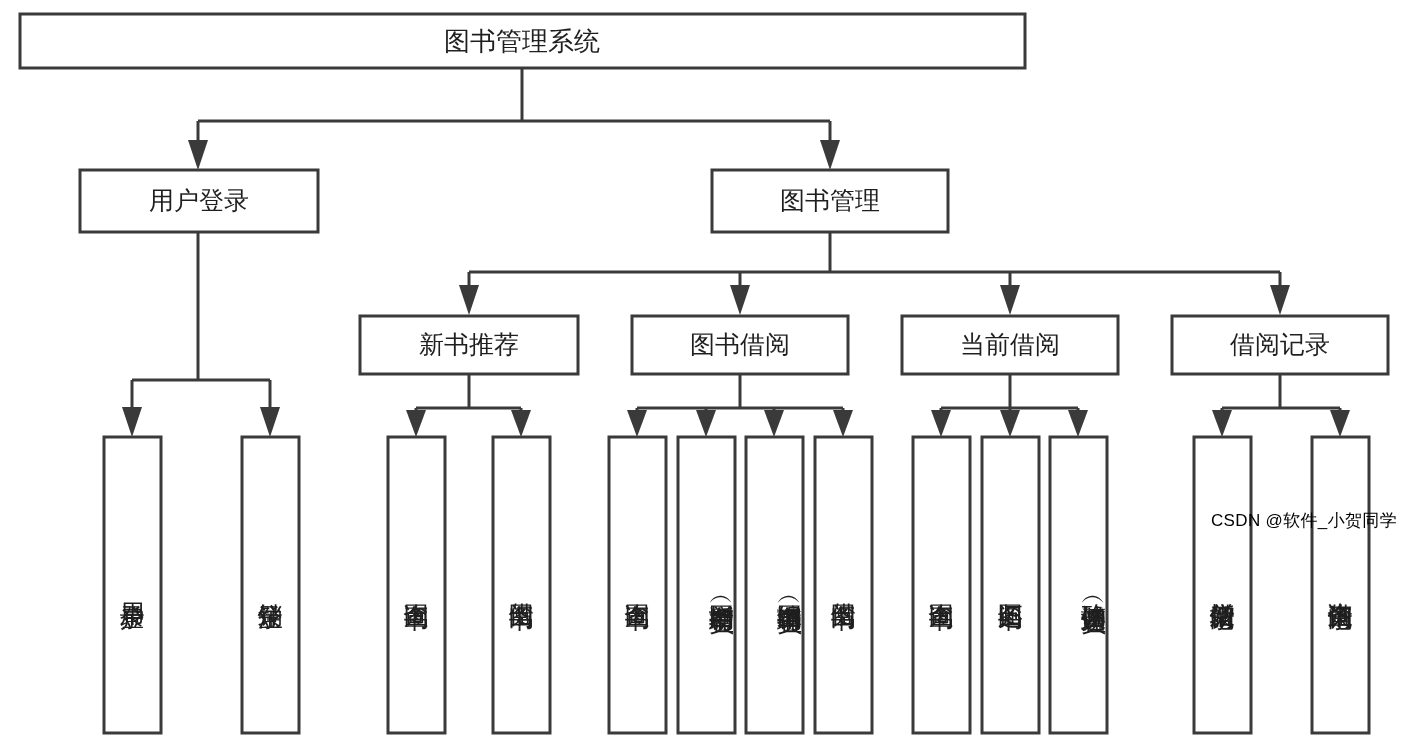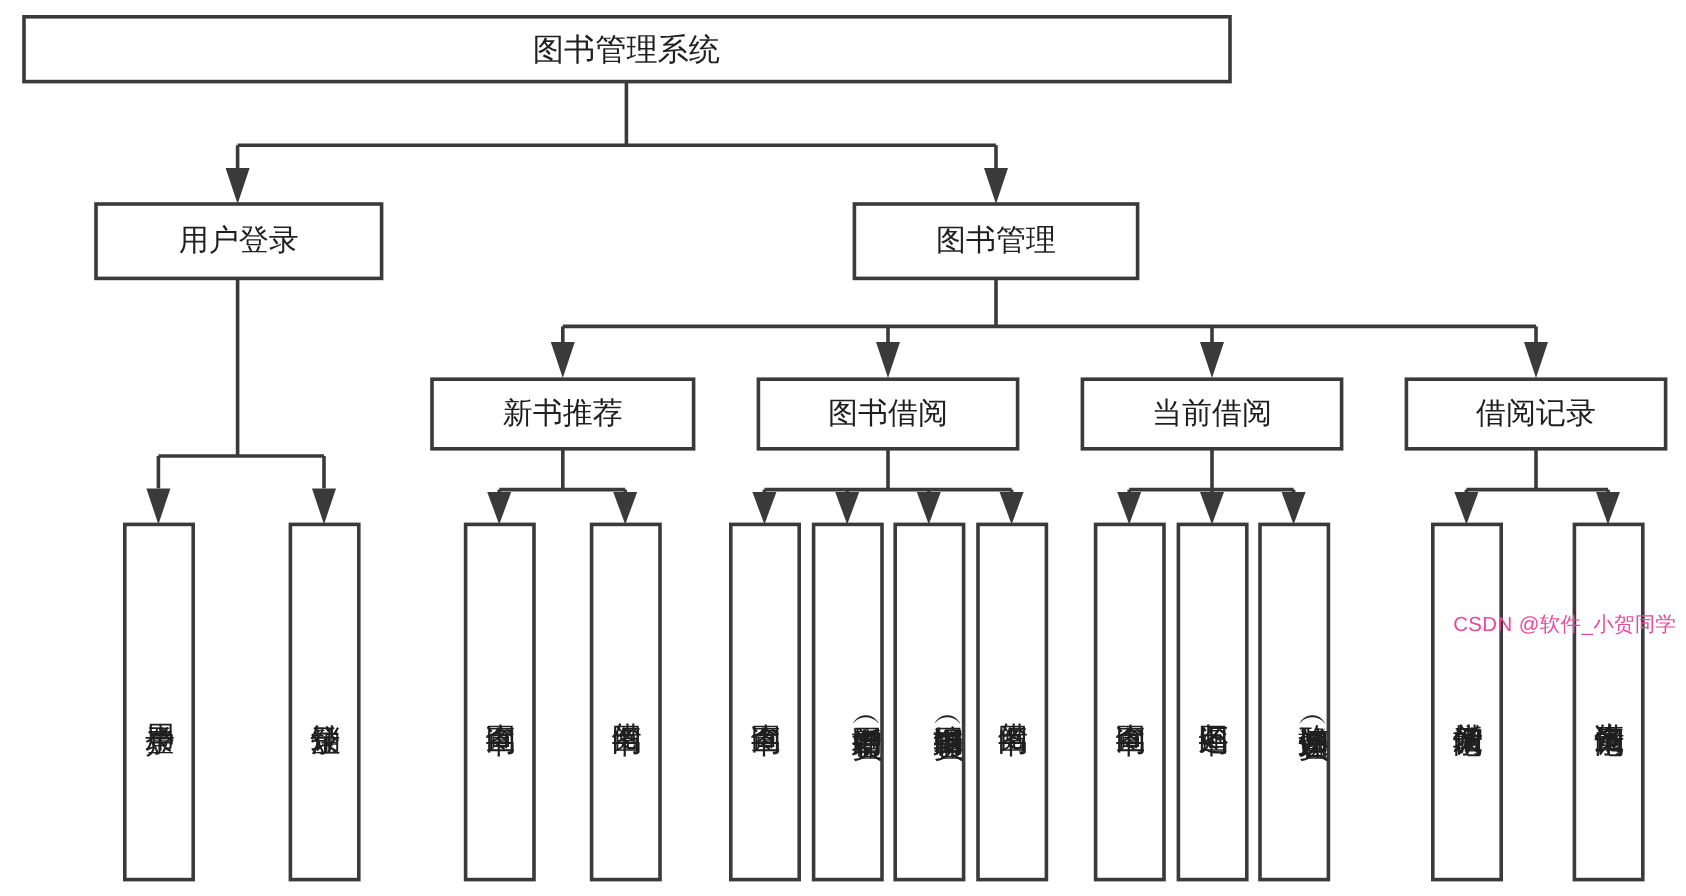--- a/index.html
+++ b/index.html
@@ -68,21 +68,21 @@
     white-space: nowrap;
     letter-spacing: 0.04em;
     pointer-events: none;
   }
   .watermark {
     position: absolute;
     right: 8px;
     bottom: 4px;
     font-family: "Liberation Sans", "DejaVu Sans", sans-serif;
     font-size: 17px;
-    color: #ec4899;
+    color: #000000;
     white-space: nowrap;
     letter-spacing: 0.02em;
   }
 </style>
 </head>
 <body>
 
 <div id="diagram-root">
 
   <svg class="diagram-canvas" viewBox="0 0 1405 747" xmlns="http://www.w3.org/2000/svg">

